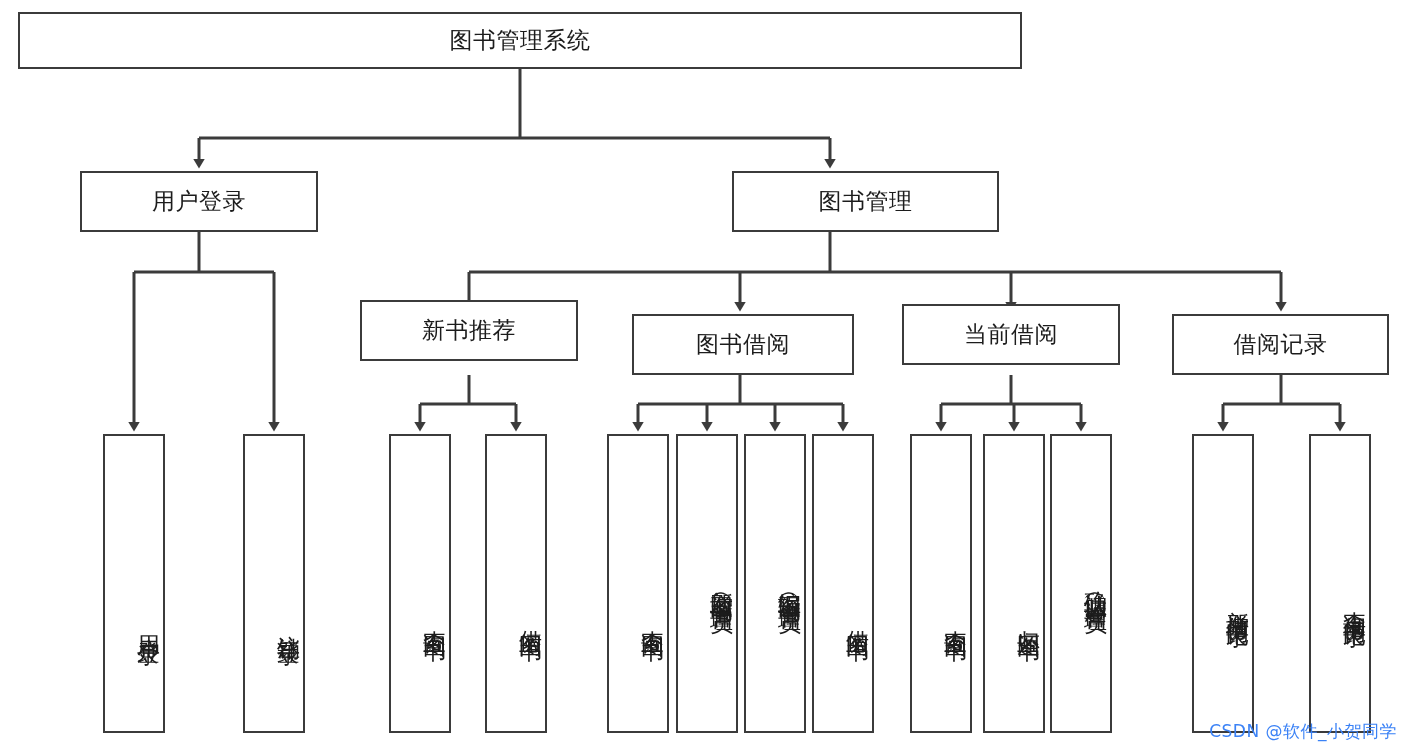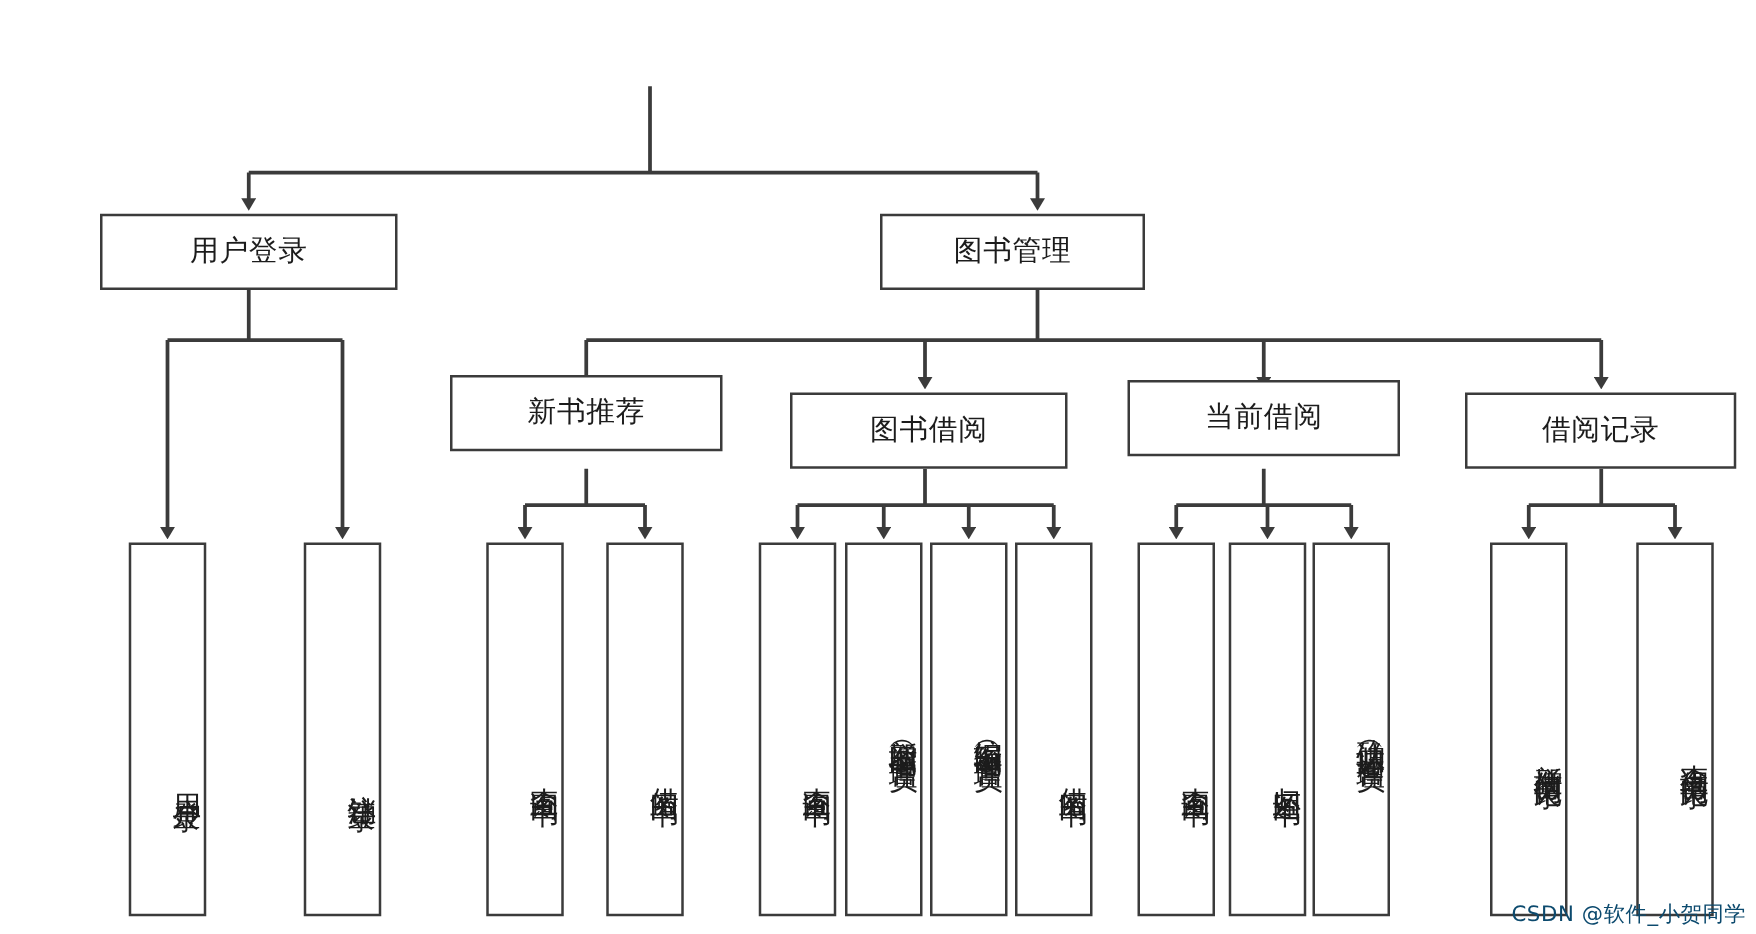--- a/index.html
+++ b/index.html
@@ -59,21 +59,21 @@
   .node-v .vtext {
     writing-mode: vertical-rl;
     text-orientation: upright;
     display: block;
   }
   .watermark {
     position: absolute;
     right: 8px;
     bottom: 4px;
     font-size: 17px;
-    color: #0c4a6e;
+    color: #3b82f6;
     white-space: nowrap;
     letter-spacing: 0.5px;
   }
 </style>
 </head>
 <body>
 
 <div id="canvas">
 
   <svg class="wires" viewBox="0 0 1405 747" xmlns="http://www.w3.org/2000/svg">
@@ -119,38 +119,41 @@
       <path d="M1014,404 L1014,423" marker-end="url(#arrow)"></path>
       <path d="M1081,404 L1081,423" marker-end="url(#arrow)"></path>
 
       <path d="M1281,375 L1281,404"></path>
       <path d="M1223,404 L1340,404"></path>
       <path d="M1223,404 L1223,423" marker-end="url(#arrow)"></path>
       <path d="M1340,404 L1340,423" marker-end="url(#arrow)"></path>
     </g>
   </svg>
 
+  <div class="node node-h node-root" style="left:18px; top:12px; width:1004px; height:57px;">
+    <span>图书管理系统</span>
+  </div>
 
   <div class="node node-h" style="left:80px; top:171px; width:238px; height:61px;">
     <span>用户登录</span>
   </div>
-  <div class="node node-h" style="left:704px; top:171px; width:212px; height:61px;text-align:center;">
+  <div class="node node-h" style="left:732px; top:171px; width:267px; height:61px;text-align:center;">
     <span>图书管理</span>
   </div>
 
   <div class="node node-h" style="left:360px; top:300px; width:218px; height:61px;">
     <span>新书推荐</span>
   </div>
   <div class="node node-h" style="left:632px; top:314px; width:222px; height:61px;">
     <span>图书借阅</span>
   </div>
   <div class="node node-h" style="left:902px; top:304px; width:218px; height:61px;">
     <span>当前借阅</span>
   </div>
-  <div class="node node-h" style="left:1172px; top:314px; width:217px; height:61px;">
+  <div class="node node-h" style="left:1172px; top:314px; width:217px; height:61px;font-family:Liberation Serif, serif;">
     <span>借阅记录</span>
   </div>
 
   <div class="node node-v" style="left:103px; top:434px; width:62px; height:299px; padding-top:78px;">
     <span class="vtext">用户登录</span>
   </div>
   <div class="node node-v" style="left:243px; top:434px; width:62px; height:299px; padding-top:78px;">
     <span class="vtext">注销登录</span>
   </div>
 

